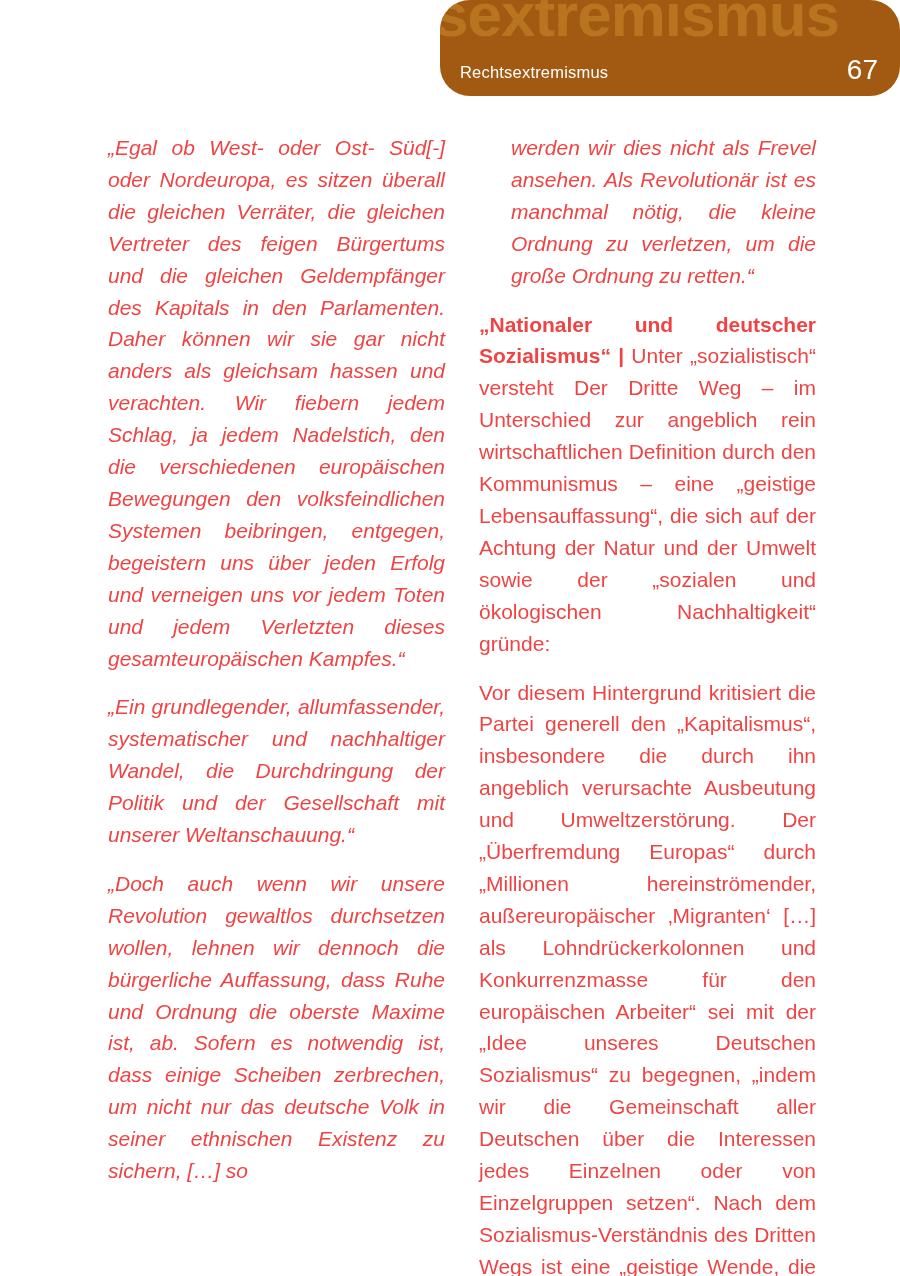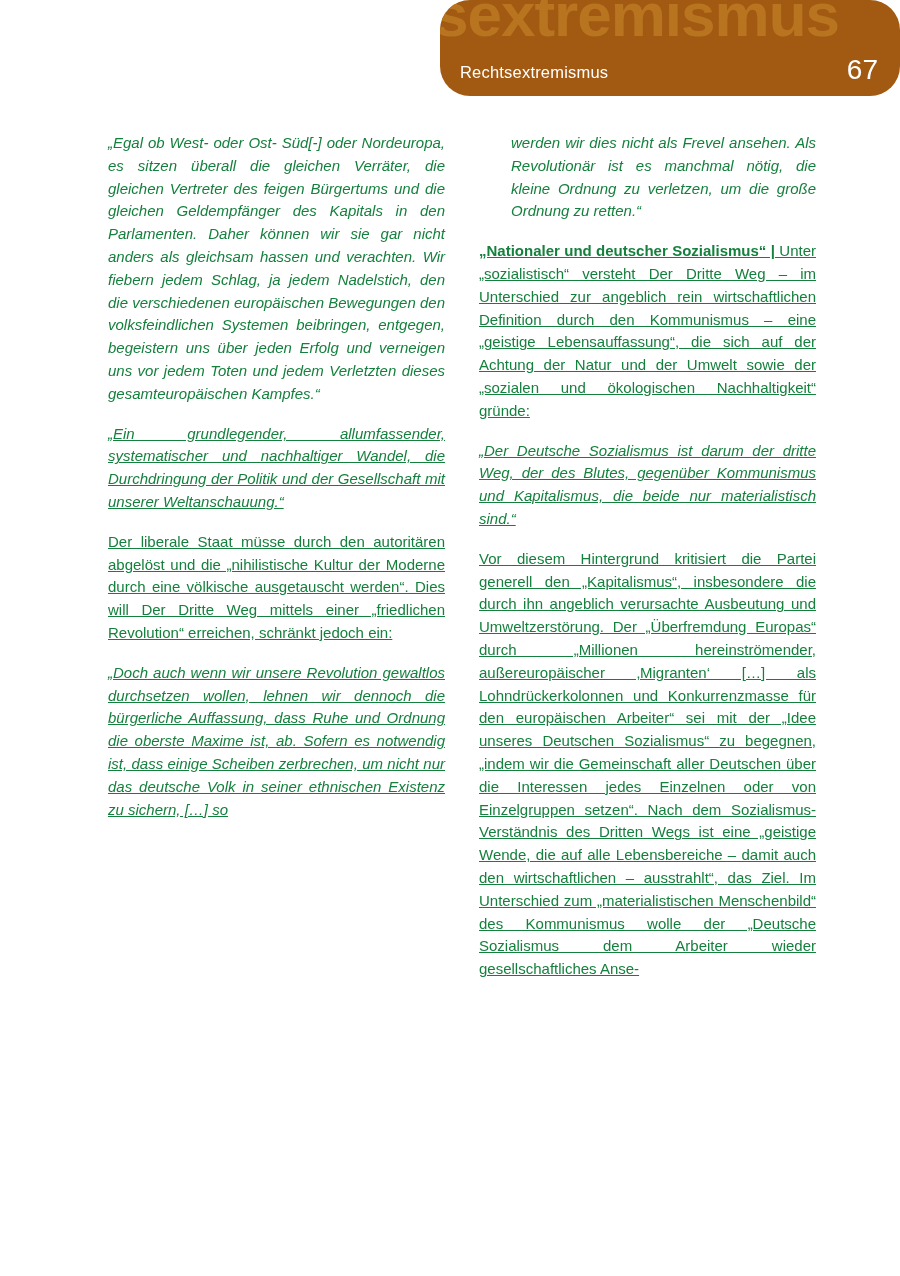--- a/index.html
+++ b/index.html
@@ -67,28 +67,28 @@
     display: flex;
     gap: 34px;
   }
   .column {
     width: 337px;
     display: block;
   }
 
   p {
     margin: 0 0 0 0;
-    font-size: 15px;
+    font-size: 21px;
     line-height: 1.52;
-    color: #15803d;
+    color: #ef4444;
     text-align: justify;
     text-justify: inter-word;
     hyphens: manual;
   }
-  p + p { margin-top: 17px; text-decoration: underline; }
+  p + p { margin-top: 17px; }
 
   p.quote {
     font-style: italic;
   }
 
   .lead {
     font-weight: bold;
     font-style: normal;
   }
 
@@ -104,28 +104,26 @@
 </div>
 
 <div class="columns">
 
   <div class="column col-left">
     <p class="quote">„Egal ob West- oder Ost- Süd[-] oder Nordeuropa, es sitzen überall die gleichen Verräter, die gleichen Vertreter des feigen Bürgertums und die gleichen Geldempfänger des Kapitals in den Parlamenten. Daher können wir sie gar nicht anders als gleichsam hassen und verachten. Wir fiebern jedem Schlag, ja jedem Nadelstich, den die verschiedenen europäischen Bewegungen den volksfeindlichen Systemen beibringen, entgegen, begeistern uns über jeden Erfolg und verneigen uns vor jedem Toten und jedem Verletzten dieses gesamteuropäischen Kampfes.“</p>
 
 
     <p class="quote">„Ein grundlegender, allumfassender, systematischer und nachhaltiger Wandel, die Durchdringung der Politik und der Gesellschaft mit unserer Weltanschauung.“</p>
 
-    <p>Der liberale Staat müsse durch den autoritären abgelöst und die „nihilistische Kultur der Moderne durch eine völkische ausgetauscht werden“. Dies will Der Dritte Weg mittels einer „friedlichen Revolution“ erreichen, schränkt jedoch ein:</p>
 
     <p class="quote">„Doch auch wenn wir unsere Revolution gewaltlos durchsetzen wollen, lehnen wir dennoch die bürgerliche Auffassung, dass Ruhe und Ordnung die oberste Maxime ist, ab. Sofern es notwendig ist, dass einige Scheiben zerbrechen, um nicht nur das deutsche Volk in seiner ethnischen Existenz zu sichern, […] so</p>
   </div>
 
   <div class="column col-right">
     <p class="quote">werden wir dies nicht als Frevel ansehen. Als Revolutionär ist es manchmal nötig, die kleine Ordnung zu verletzen, um die große Ordnung zu retten.“</p>
 
     <p><span class="lead">„Nationaler und deutscher Sozialismus“ |</span><span> Unter „sozialistisch“ versteht Der Dritte Weg – im Unterschied zur angeblich rein wirtschaftlichen Definition durch den Kommunismus – eine „geistige Lebensauffassung“, die sich auf der Achtung der Natur und der Umwelt sowie der „sozialen und ökologischen Nachhaltigkeit“ gründe:</span></p>
 
-    <p class="quote">„Der Deutsche Sozialismus ist darum der dritte Weg, der des Blutes, gegenüber Kommunismus und Kapitalismus, die beide nur materialistisch sind.“</p>
 
     <p>Vor diesem Hintergrund kritisiert die Partei generell den „Kapitalismus“, insbesondere die durch ihn angeblich verursachte Ausbeutung und Umweltzerstörung. Der „Überfremdung Europas“ durch „Millionen hereinströmender, außereuropäischer ‚Migranten‘ […] als Lohndrückerkolonnen und Konkurrenzmasse für den europäischen Arbeiter“ sei mit der „Idee unseres Deutschen Sozialismus“ zu begegnen, „indem wir die Gemeinschaft aller Deutschen über die Interessen jedes Einzelnen oder von Einzelgruppen setzen“. Nach dem Sozialismus-Verständnis des Dritten Wegs ist eine „geistige Wende, die auf alle Lebensbereiche – damit auch den wirtschaftlichen – ausstrahlt“, das Ziel. Im Unterschied zum „materialistischen Menschenbild“ des Kommunismus wolle der „Deutsche Sozialismus dem Arbeiter wieder gesellschaftliches Anse-</p>
   </div>
 
 </div>
 
 </body></html>

